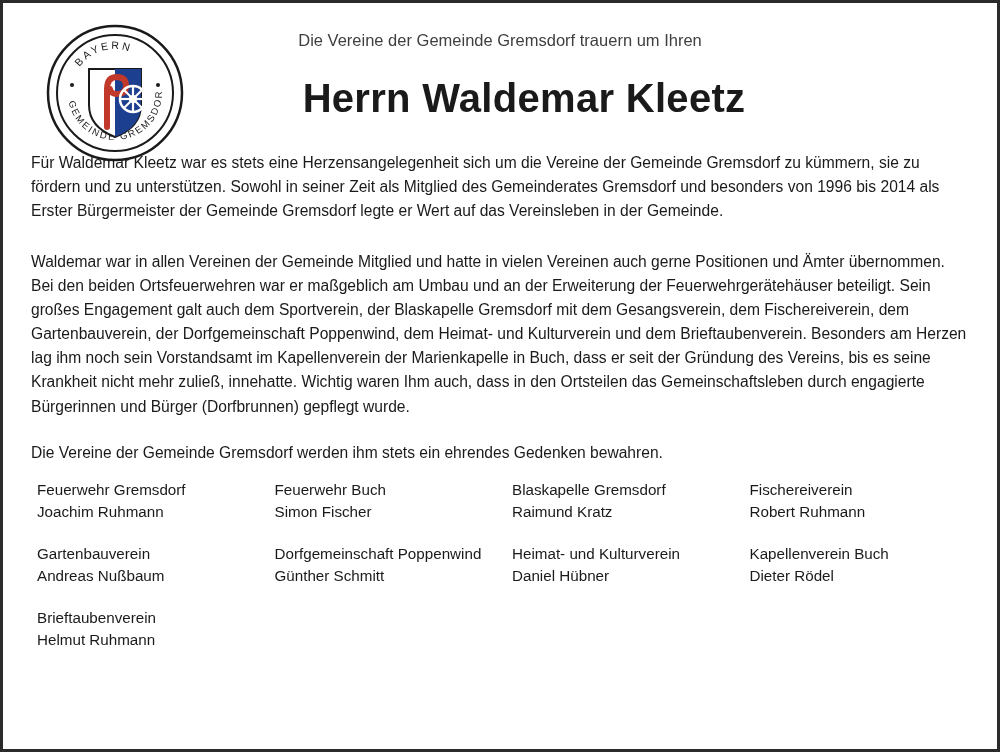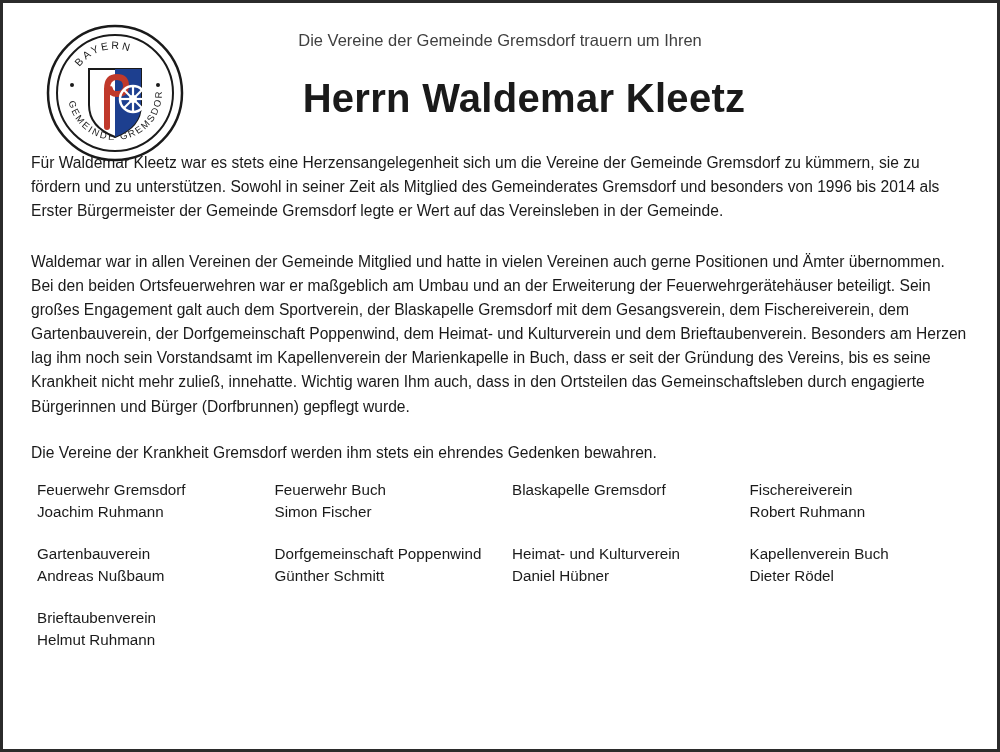--- a/index.html
+++ b/index.html
@@ -135,34 +135,35 @@
       </svg>
     </div>
 
     <div class="lead-line">Die Vereine der Gemeinde Gremsdorf trauern um Ihren</div>
     <div class="name-title">Herrn Waldemar Kleetz</div>
   </div>
 
   <div class="body-text">
     <p class="para first">Für Waldemar Kleetz war es stets eine Herzensangelegenheit sich um die Vereine der Gemeinde Gremsdorf zu kümmern, sie zu fördern und zu unterstützen. Sowohl in seiner Zeit als Mitglied des Gemeinderates Gremsdorf und besonders von 1996 bis 2014 als Erster Bürgermeister der Gemeinde Gremsdorf legte er Wert auf das Vereinsleben in der Gemeinde.</p>
     <p class="para">Waldemar war in allen Vereinen der Gemeinde Mitglied und hatte in vielen Vereinen auch gerne Positionen und Ämter übernommen. Bei den beiden Ortsfeuerwehren war er maßgeblich am Umbau und an der Erweiterung der Feuerwehrgerätehäuser beteiligt. Sein großes Engagement galt auch dem Sportverein, der Blaskapelle Gremsdorf mit dem Gesangsverein, dem Fischereiverein, dem Gartenbauverein, der Dorfgemeinschaft Poppenwind, dem Heimat- und Kulturverein und dem Brieftaubenverein. Besonders am Herzen lag ihm noch sein Vorstandsamt im Kapellenverein der Marienkapelle in Buch, dass er seit der Gründung des Vereins, bis es seine Krankheit nicht mehr zuließ, innehatte. Wichtig waren Ihm auch, dass in den Ortsteilen das Gemeinschaftsleben durch engagierte Bürgerinnen und Bürger (Dorfbrunnen) gepflegt wurde.</p>
-    <p class="para closing">Die Vereine der Krankheit Gremsdorf werden ihm stets ein ehrendes Gedenken bewahren.</p>
+    <p class="para closing">Die Vereine der Gemeinde Gremsdorf werden ihm stets ein ehrendes Gedenken bewahren.</p>
   </div>
 
   <div class="signatories">
     <div class="sig-cell">
       <div class="sig-org">Feuerwehr Gremsdorf</div>
       <div class="sig-person">Joachim Ruhmann</div>
     </div>
     <div class="sig-cell">
       <div class="sig-org">Feuerwehr Buch</div>
       <div class="sig-person">Simon Fischer</div>
     </div>
     <div class="sig-cell">
       <div class="sig-org">Blaskapelle Gremsdorf</div>
+      <div class="sig-person">Raimund Kratz</div>
     </div>
 
     <div class="sig-cell">
       <div class="sig-org">Fischereiverein</div>
       <div class="sig-person">Robert Ruhmann</div>
     </div>
     <div class="sig-cell">
       <div class="sig-org">Gartenbauverein</div>
       <div class="sig-person">Andreas Nußbaum</div>
     </div>

